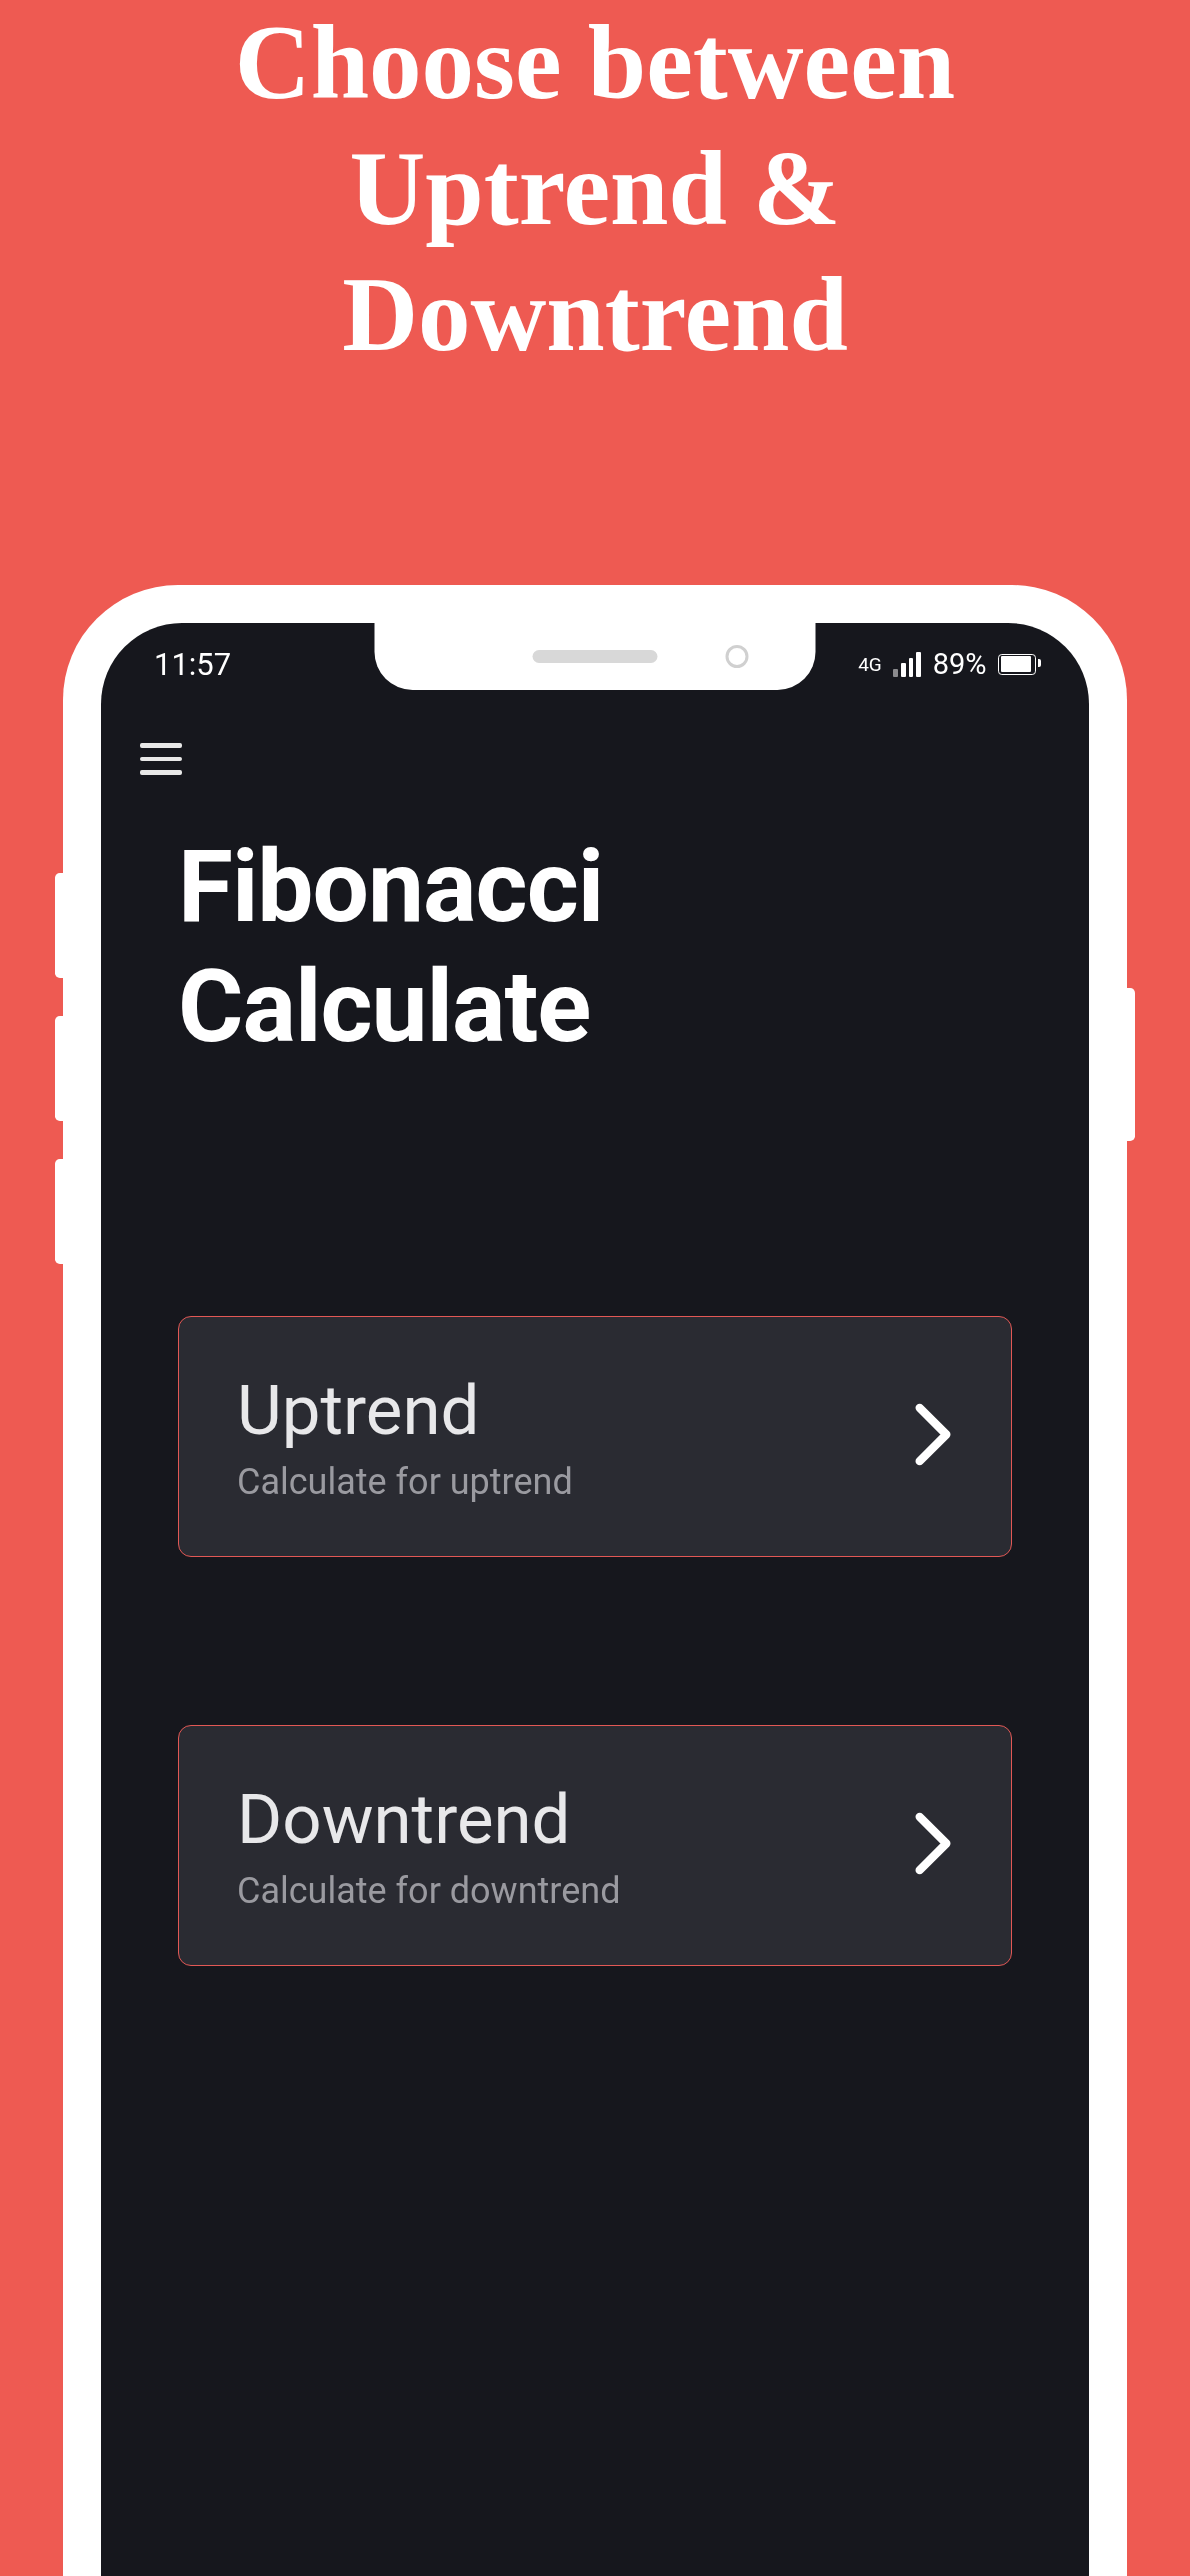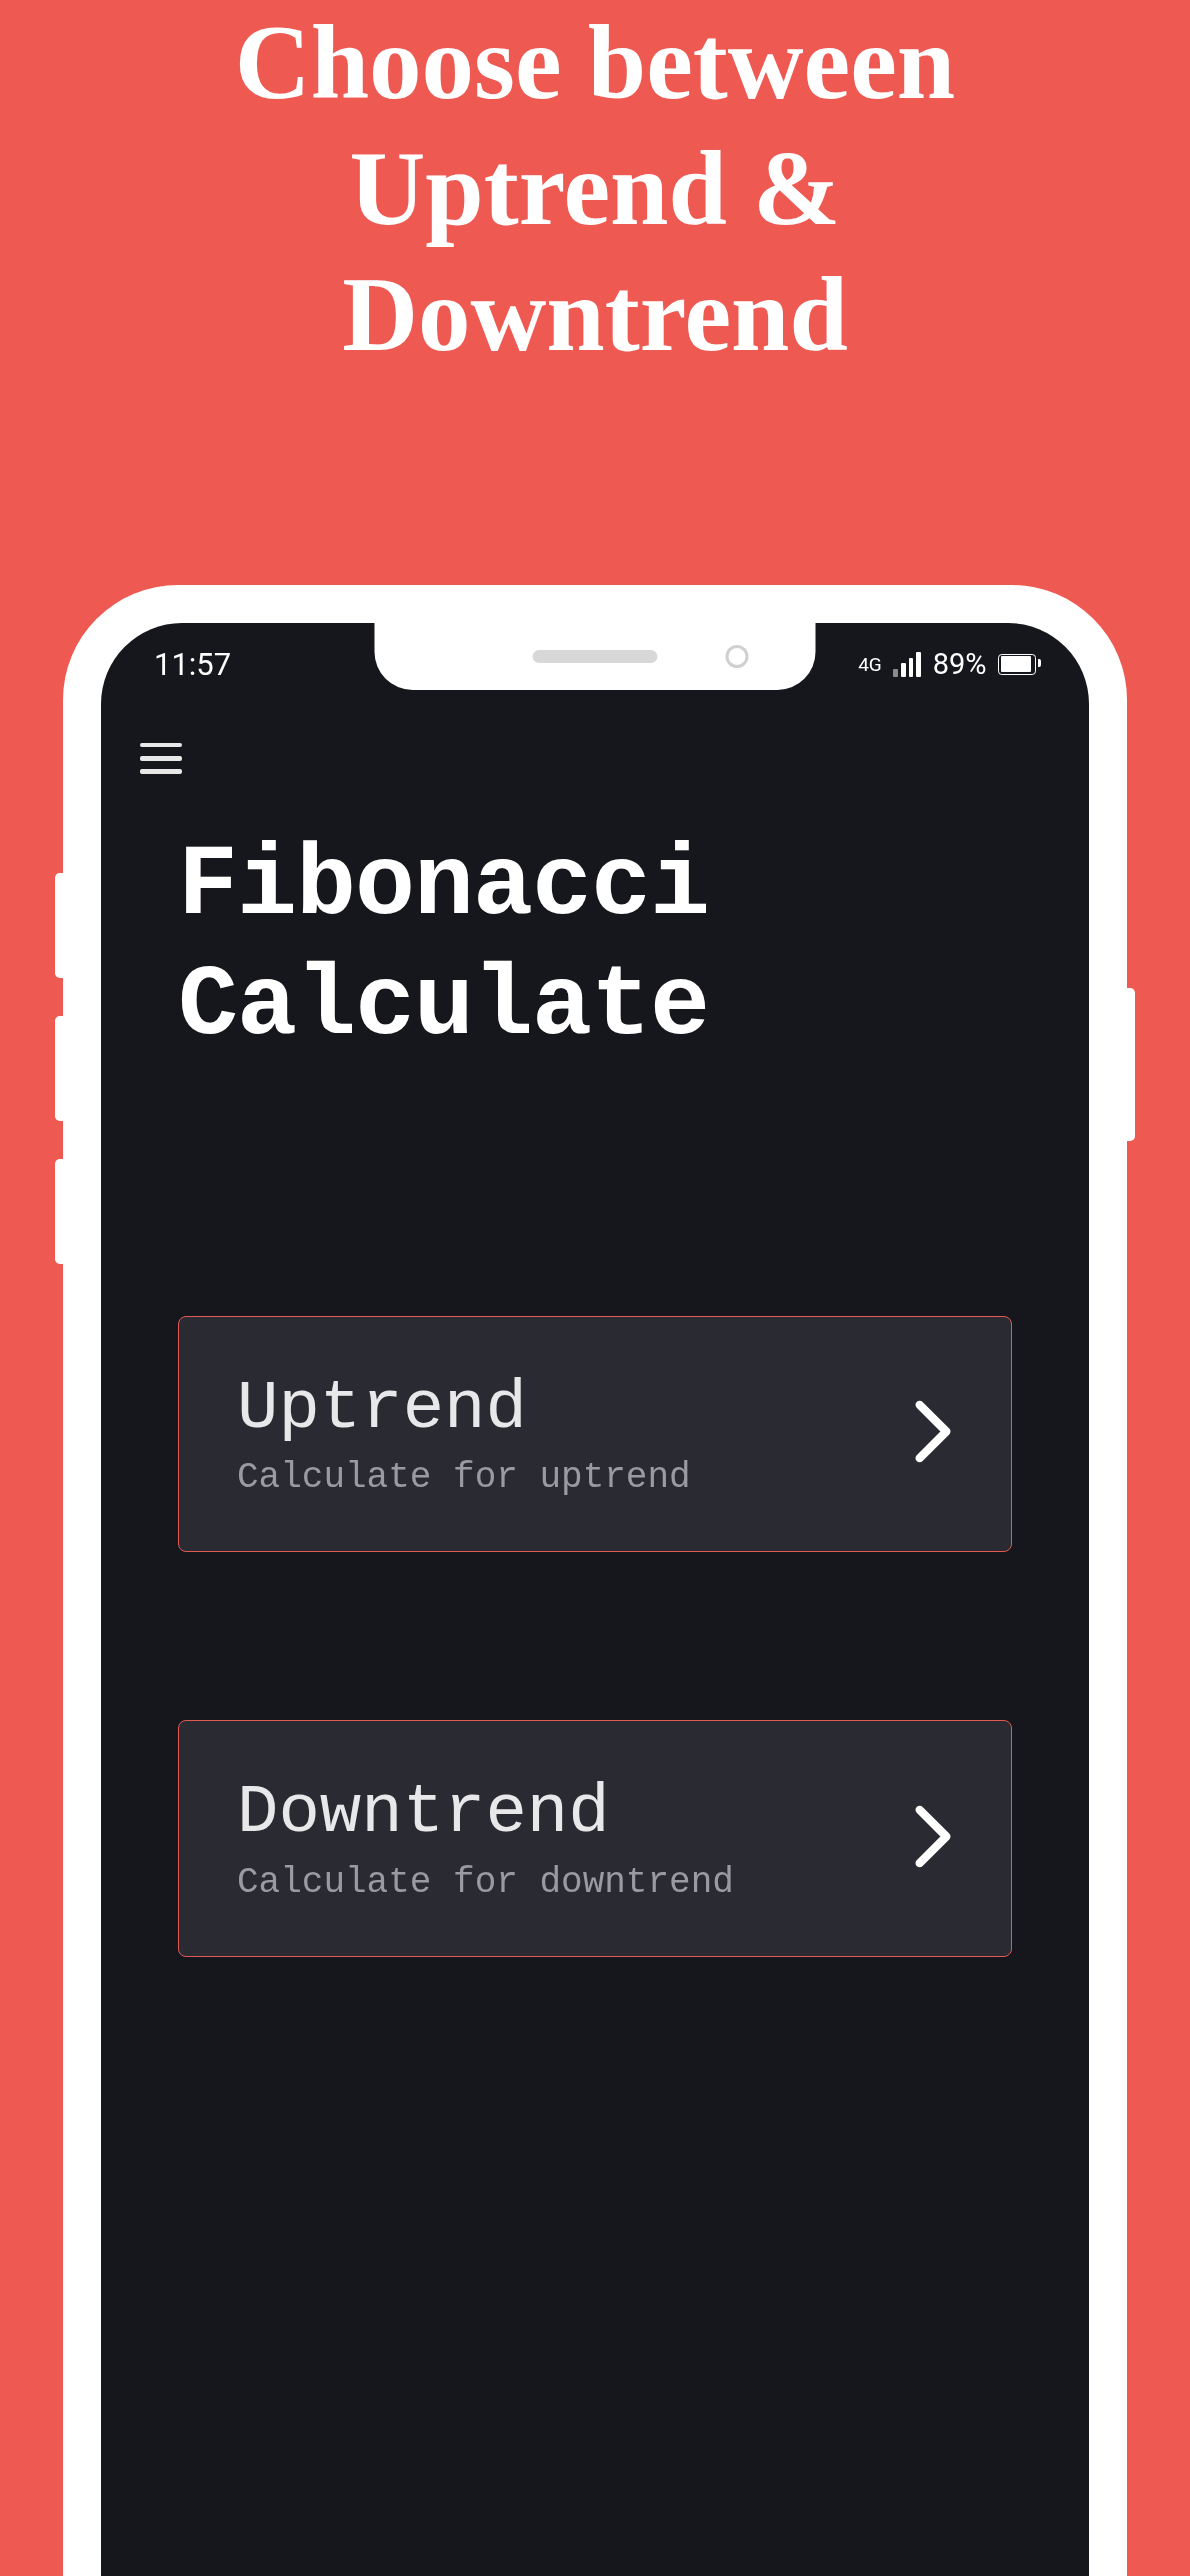--- a/index.html
+++ b/index.html
@@ -180,21 +180,20 @@
       background: #fff;
       border-radius: 1px;
     }
 
     .app-content {
       position: absolute;
       top: 110px;
       left: 0;
       right: 0;
       padding: 0 29px;
-      font-family: Liberation Mono, monospace;
     }
 
     .menu-button {
       padding: 9.6px 9.6px;
       display: inline-block;
     }
 
     .hamburger {
       width: 42px;
       display: flex;
@@ -222,21 +221,21 @@
       margin-top: 249px;
       padding: 0 48px;
       display: flex;
       flex-direction: column;
       gap: 168px;
     }
 
     .option-card {
       background-color: #2a2b32;
       border: 1.9px solid #e25855;
-      border-radius: 8px;
+      border-radius: 13px;
       padding: 53px 58px 53px 58px;
       display: flex;
       justify-content: space-between;
       align-items: center;
       cursor: pointer;
     }
 
     .option-text {
       display: flex;
       flex-direction: column;

